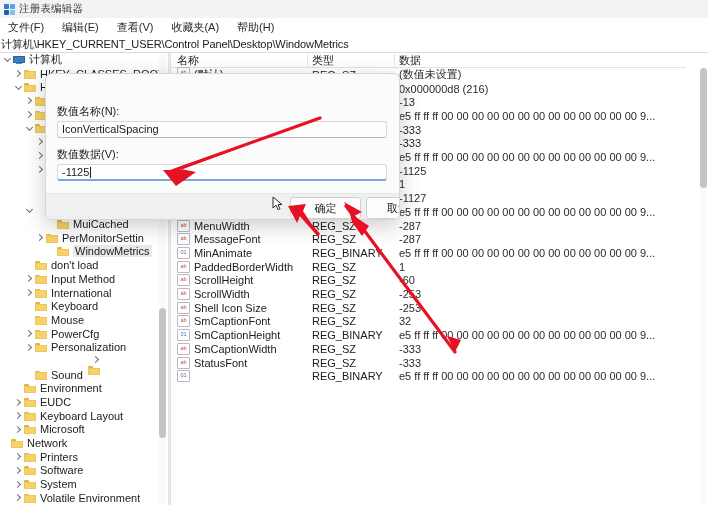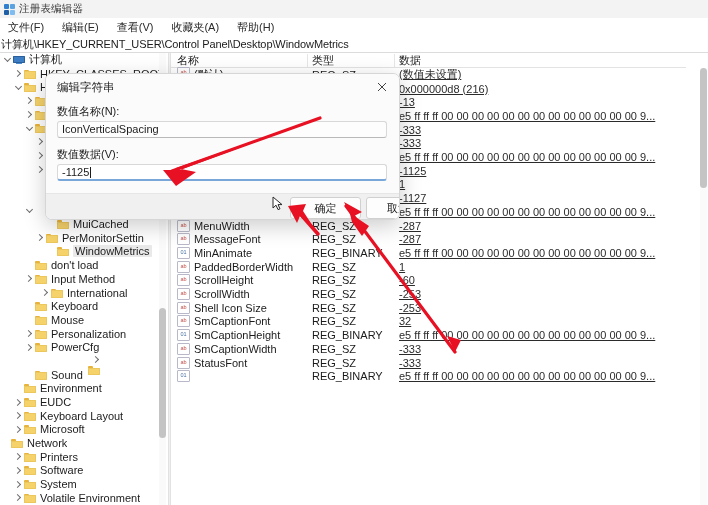--- a/index.html
+++ b/index.html
@@ -62,21 +62,21 @@
   .lh.name{left:6px;}
   .lh.type{left:141px;}
   .lh.data{left:228px;}
   .hdr-div{position:absolute;top:1px;width:1px;height:13px;background:#e6e6e6;}
 
   
   .rows{position:absolute;left:0;top:15px;width:537px;height:437px;}
   .row{position:absolute;left:0;width:537px;height:13.7px;display:flex;align-items:center;font-size:11px;color:#1b1b1b;white-space:nowrap;cursor:default;}
   .cell-name{position:absolute;left:6px;display:flex;align-items:flex-start;}
   .cell-type{position:absolute;left:141px;}
-  .cell-data{position:absolute;left:228px;color:#2b2b2b;text-decoration:underline;}
+  .cell-data{position:absolute;left:228px;color:#2b2b2b;}
   .ico-sz,.ico-bin{width:11px;height:10px;flex:0 0 auto;margin-right:4px;position:relative;
         border:1px solid #b8b8c8;background:#fff;border-radius:1px;font-size:5.5px;line-height:9px;
         text-align:center;color:#c0504d;font-family:"Liberation Sans",sans-serif;}
   .ico-bin{color:#4a6fa5;}
 
   .list-scroll{position:absolute;right:1px;top:15px;width:7px;height:437px;background:#fafafa;}
   .list-thumb{position:absolute;right:0;top:0;width:7px;height:120px;background:#c4c4c4;border-radius:4px;}
 
   
   .dialog{position:absolute;left:45px;top:73px;width:353px;height:145px;background:#fbfbfb;
@@ -204,44 +204,44 @@
         <div class="tree-row" style="padding-left: 24px;">
           <span class="tw"></span>
           <span class="ico-folder"></span>
           <span class="tree-label">don't load</span>
         </div>
         <div class="tree-row" style="padding-left: 24px;">
           <span class="tw chev"></span>
           <span class="ico-folder"></span>
           <span class="tree-label">Input Method</span>
         </div>
-        <div class="tree-row" style="padding-left: 40px; text-align: right;">
+        <div class="tree-row" style="padding-left: 24px; text-align: right;">
           <span class="tw chev"></span>
           <span class="ico-folder"></span>
           <span class="tree-label">International</span>
         </div>
         <div class="tree-row" style="padding-left: 24px;">
           <span class="tw"></span>
           <span class="ico-folder"></span>
           <span class="tree-label">Keyboard</span>
         </div>
         <div class="tree-row" style="padding-left: 24px;">
           <span class="tw"></span>
           <span class="ico-folder"></span>
           <span class="tree-label">Mouse</span>
         </div>
         <div class="tree-row" style="padding-left: 24px;">
           <span class="tw chev"></span>
           <span class="ico-folder"></span>
+          <span class="tree-label">PowerCfg</span>
+        </div>
+        <div class="tree-row" style="padding-left: 24px;">
+          <span class="tw chev"></span>
+          <span class="ico-folder"></span>
           <span class="tree-label">Personalization</span>
-        </div>
-        <div class="tree-row" style="padding-left: 24px;">
-          <span class="tw chev"></span>
-          <span class="ico-folder"></span>
-          <span class="tree-label">PowerCfg</span>
         </div>
         <div class="tree-row" style="padding-left: 24px; flex-direction: column;">
           <span class="tw chev"></span>
           <span class="ico-folder"></span>
           <span class="tree-label">Quick Actions</span>
         </div>
         <div class="tree-row" style="padding-left: 24px;">
           <span class="tw"></span>
           <span class="ico-folder"></span>
           <span class="tree-label">Sound</span>
@@ -492,28 +492,20 @@
           <div class="cell-type">REG_BINARY</div>
           <div class="cell-data">e5 ff ff ff 00 00 00 00 00 00 00 00 00 00 00 00 00 9...</div>
         </div>
       </div>
     <div class="list-scroll">
       <div class="list-thumb"></div>
     </div>
   </div>
 
   <div class="dialog">
-    <div class="dlg-title">
-      <div class="dlg-title-text">编辑字符串</div>
-      <div class="dlg-close">
-        <svg width="10" height="10" viewBox="0 0 10 10">
-            <path d="M1 1 L9 9 M9 1 L1 9" stroke="#444" stroke-width="1" fill="none"></path>
-          </svg>
-      </div>
-    </div>
     <div class="dlg-body">
       <div class="fld-label" style="left:11px;top:4px">数值名称(N):</div>
       <div class="fld-input" style="top:21px">
         <span>IconVerticalSpacing</span>
       </div>
       <div class="fld-label" style="left:11px;top:47px">数值数据(V):</div>
       <div class="fld-input focus" style="top:64px">
         <span>-1125</span><span class="caret"></span>
       </div>
     </div>

